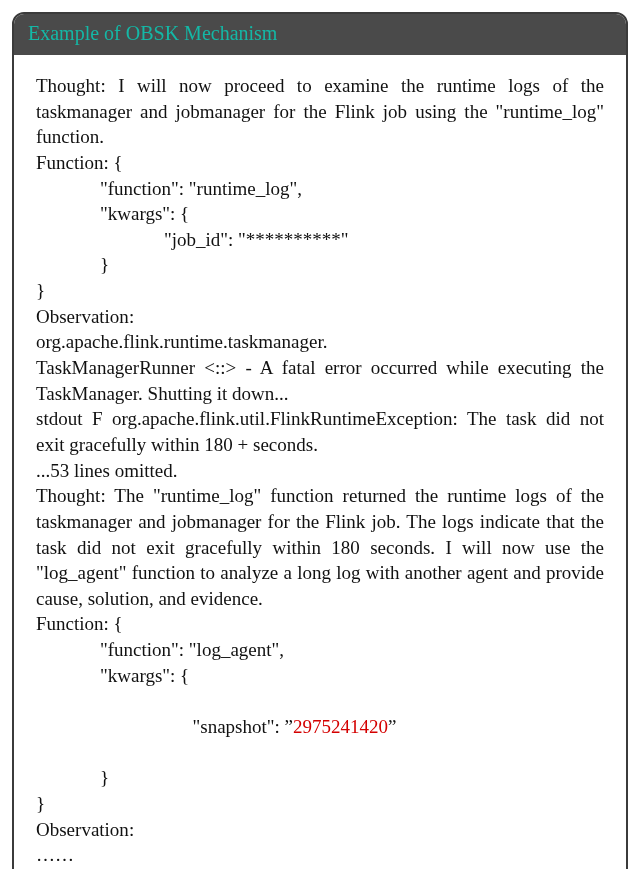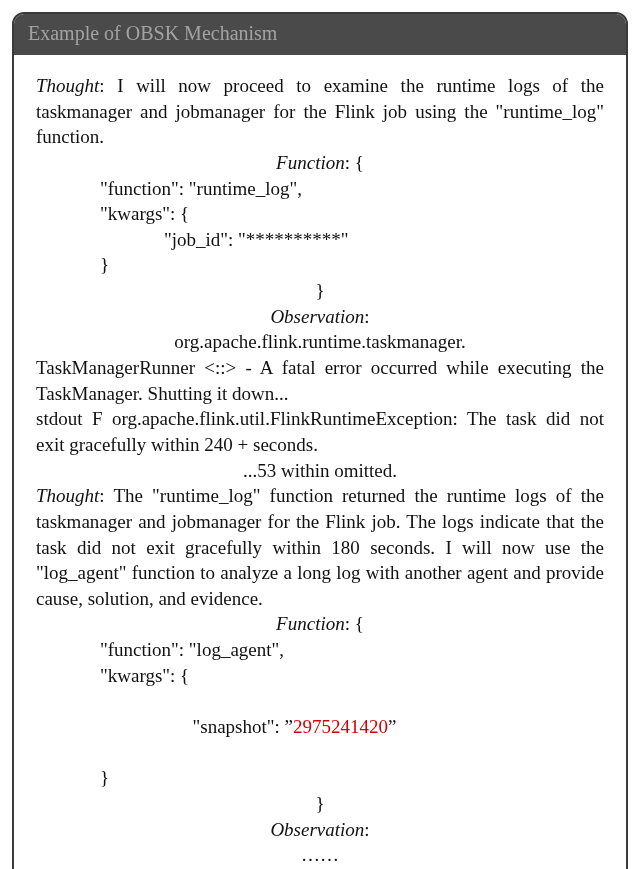--- a/index.html
+++ b/index.html
@@ -12,42 +12,42 @@
   }
   .card {
     width: 616px;
     border: 2px solid #3b3b3b;
     border-radius: 12px;
     overflow: hidden;
     background: #fff;
   }
   .card-header {
     background: #4a4a4a;
-    color: #a3a3a3;
+    color: #14b8a6;
     font-size: 20px;
     padding: 8px 14px 10px 14px;
     font-weight: 400;
   }
   .card-body {
     padding: 18px 22px 24px 22px;
     font-size: 19px;
     line-height: 1.35;
     color: #111;
     text-align: justify;
   }
   .para { margin-bottom: 0; }
-  .ital { font-style: italic; }
+  .ital { }
   .code-block {
     font-family: "Times New Roman", Times, serif;
     white-space: pre;
     text-align: left;
   }
   .indent1 { padding-left: 64px; }
   .indent2 { padding-left: 128px; }
-  .left { text-align: center; }
+  .left { text-align: left; }
   .snap { color: #d40000; }
   .snap-inline { color: #d40000; }
   .rowline { display: block; }
 </style>
 </head>
 <body>
 
 <div class="card">
   <div class="card-header">Example of OBSK Mechanism</div>
   <div class="card-body">
@@ -63,22 +63,22 @@
     <div class="code-block indent1 rowline">"kwargs": {</div>
     <div class="code-block indent2 rowline">"job_id": "**********"</div>
     <div class="code-block indent1 rowline">}</div>
     <div class="code-block rowline left">}</div>
 
     <div class="left">
       <span class="ital">Observation</span><span>:</span>
     </div>
     <div class="left">org.apache.flink.runtime.taskmanager.</div>
     <div class="para">TaskManagerRunner &lt;::&gt; - A fatal error occurred while executing the TaskManager. Shutting it down...</div>
-    <div class="para">stdout F org.apache.flink.util.FlinkRuntimeException: The task did not exit gracefully within 240 + seconds.</div>
-    <div class="left">...53 within omitted.</div>
+    <div class="para">stdout F org.apache.flink.util.FlinkRuntimeException: The task did not exit gracefully within 180 + seconds.</div>
+    <div class="left">...53 lines omitted.</div>
 
     <div class="para">
       <span class="ital">Thought</span><span>: The "runtime_log" function returned the runtime logs of the taskmanager and jobmanager for the Flink job. The logs indicate that the task did not exit gracefully within 180 seconds. I will now use the "log_agent" function to analyze a long log with another agent and provide cause, solution, and evidence.</span>
     </div>
 
     <div class="left">
       <span class="ital">Function</span><span>: {</span>
     </div>
     <div class="code-block indent1 rowline">"function": "log_agent",</div>
     <div class="code-block indent1 rowline">"kwargs": {</div>

